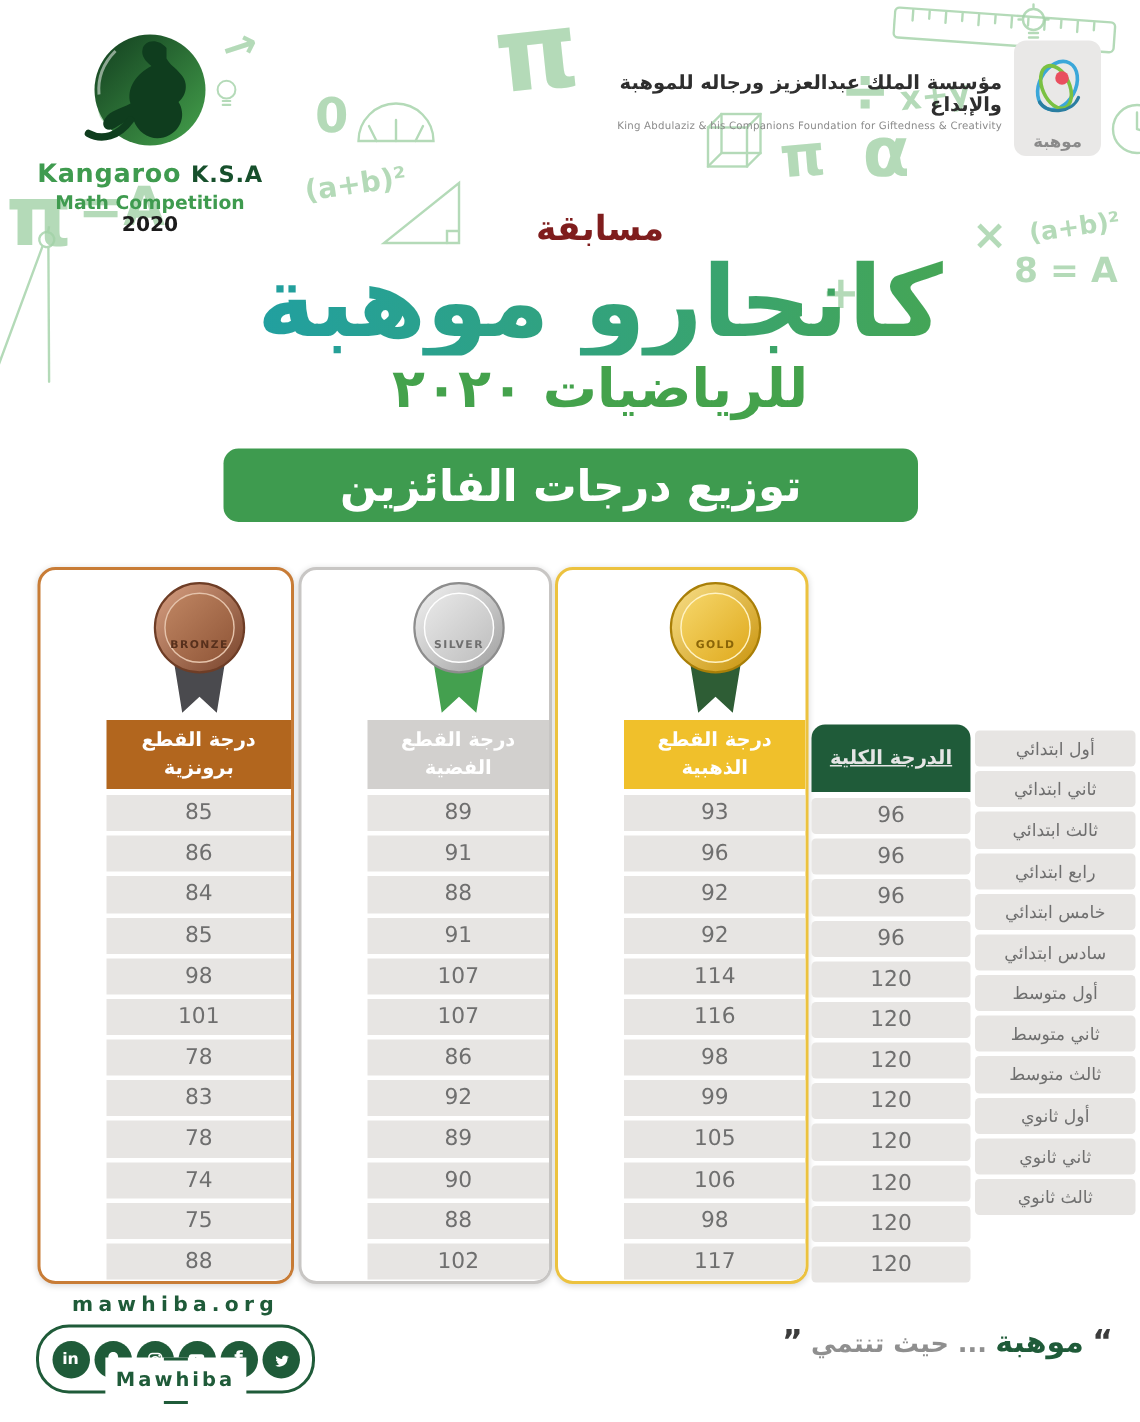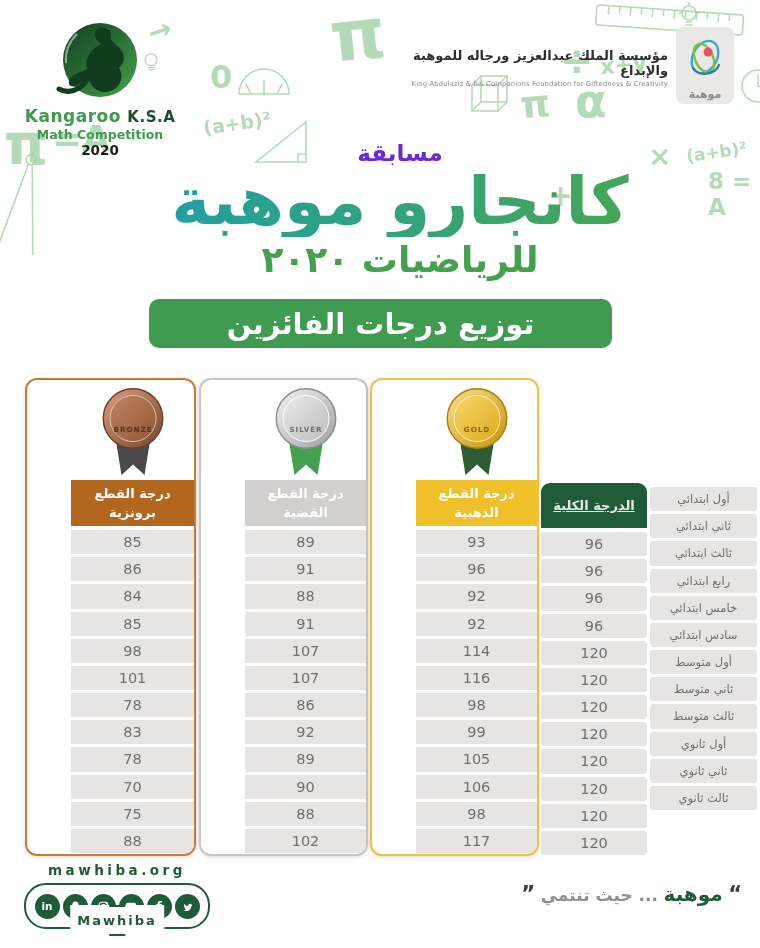--- a/index.html
+++ b/index.html
@@ -22,21 +22,21 @@
   
   #foundation{position:absolute;right:92px;top:48px;width:270px;text-align:right;}
   #foundation .ar{font-size:13px;font-weight:bold;color:#2e2e2e;direction:rtl;}
   #foundation .en{font-size:6.8px;color:#8a8a8a;margin-top:2px;letter-spacing:.15px;}
   #mawhiba-card{position:absolute;left:676px;top:27px;width:58px;height:77px;background:#e9e8e7;
     border-radius:8px;text-align:center;}
   #mawhiba-card .logo-text{font-size:11px;font-weight:bold;color:#8a8a8a;margin-top:1px;}
 
   
   #title-block{position:absolute;left:120px;top:140px;width:560px;text-align:center;direction:rtl;}
-  #title-kicker{font-size:23px;font-weight:bold;color:#6d28d9;}
+  #title-kicker{font-size:23px;font-weight:bold;color:#7f1d1d;}
   #title-main{font-size:66px;font-weight:bold;line-height:1.08;
     background:linear-gradient(90deg,#1d9fa8 0%,#35a377 55%,#49a64d 100%);
     -webkit-background-clip:text;background-clip:text;color:transparent;}
   #title-sub{font-size:36px;font-weight:bold;color:#44a24c;margin-top:2px;}
 
   
   #banner{position:absolute;left:149px;top:299px;width:463px;height:49px;background:#3e9b4f;
     border-radius:10px;display:flex;align-items:center;justify-content:center;direction:rtl;}
   #banner span{color:#fff;font-size:29px;font-weight:bold;}
 
@@ -88,21 +88,21 @@
 <body>
 
 <span class="doodle" style="left:330px;top:-6px;font-size:70px;transform:rotate(-6deg);">π</span>
 <span class="doodle" style="left:62px;top:30px;font-size:58px;">8</span>
 <span class="doodle" style="left:560px;top:38px;font-size:40px;">÷</span>
 <span class="doodle" style="left:648px;top:140px;font-size:28px;">×</span>
 <span class="doodle" style="left:600px;top:52px;font-size:22px;transform:rotate(-6deg);">x+y</span>
 <span class="doodle" style="left:692px;top:62px;font-size:22px;">+1</span>
 <span class="doodle" style="left:203px;top:112px;font-size:19px;transform:rotate(-8deg);">(a+b)²</span>
 <span class="doodle" style="left:686px;top:142px;font-size:17px;transform:rotate(-8deg);">(a+b)²</span>
-<span class="doodle" style="left:708px;top:168px;font-size:23px;">8 = A</span>
+<span class="doodle" style="left:676px;top:168px;font-size:23px;">8 = A</span>
 <span class="doodle" style="left:4px;top:112px;font-size:56px;">π</span>
 <span class="doodle" style="left:52px;top:118px;font-size:36px;">=A</span>
 <span class="doodle" style="left:575px;top:74px;font-size:46px;">α</span>
 <span class="doodle" style="left:520px;top:82px;font-size:38px;transform:rotate(-5deg);">π</span>
 <span class="doodle" style="left:210px;top:58px;font-size:32px;">0</span>
 <span class="doodle" style="left:548px;top:178px;font-size:30px;">+</span>
 <span class="doodle" style="left:148px;top:14px;font-size:28px;transform:rotate(-18deg);">→</span>
 
 <svg class="doodle-svg" style="left:595px;top:8px;transform:rotate(4deg);" width="150" height="26" viewBox="0 0 150 26">
   <rect x="1" y="2" width="147" height="20" rx="3"></rect>
@@ -211,21 +211,21 @@
   <div class="rows">
       <div class="cell">85</div>
       <div class="cell">86</div>
       <div class="cell">84</div>
       <div class="cell">85</div>
       <div class="cell">98</div>
       <div class="cell">101</div>
       <div class="cell">78</div>
       <div class="cell">83</div>
       <div class="cell">78</div>
-      <div class="cell">70</div>
+      <div class="cell">74</div>
       <div class="cell">75</div>
       <div class="cell">88</div>
     </div>
 </div>
 
 <div class="card" id="silver-card">
   <div class="medal-zone">
     <svg width="96" height="96" viewBox="0 0 100 100">
       <defs>
         <linearGradient id="svOut" x1="0" y1="0" x2="1" y2="1">

